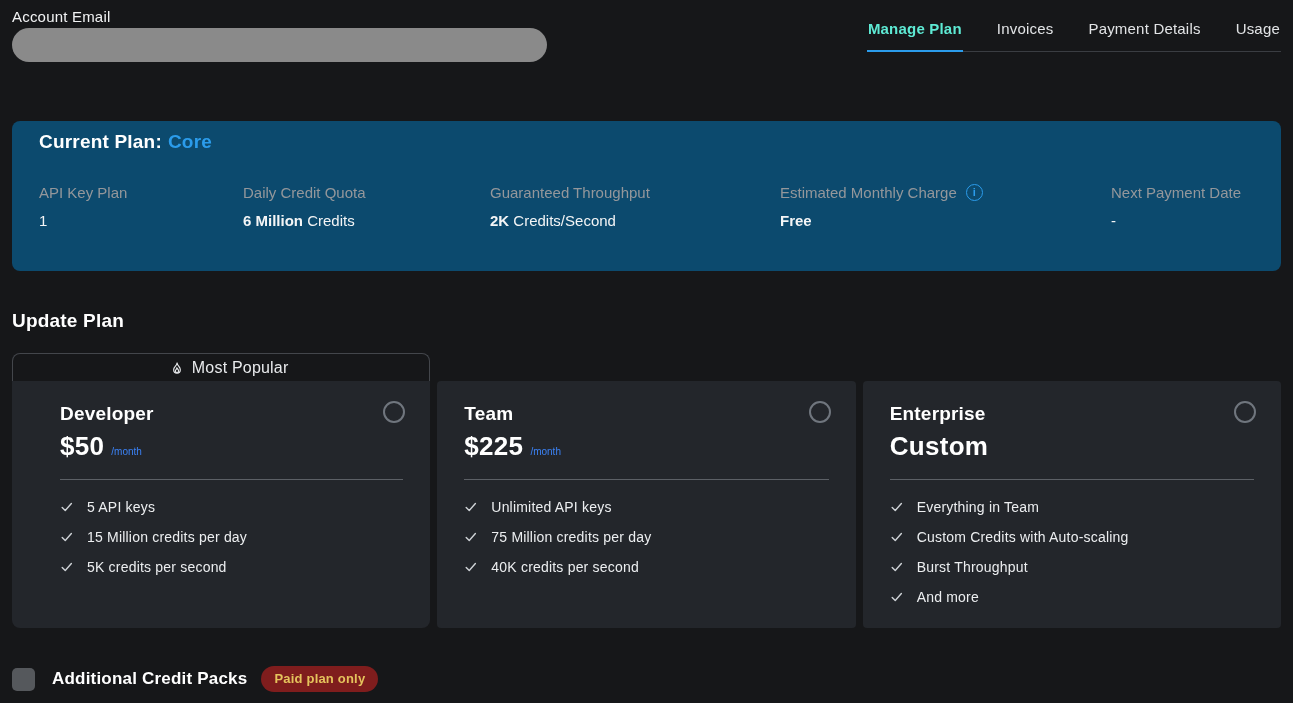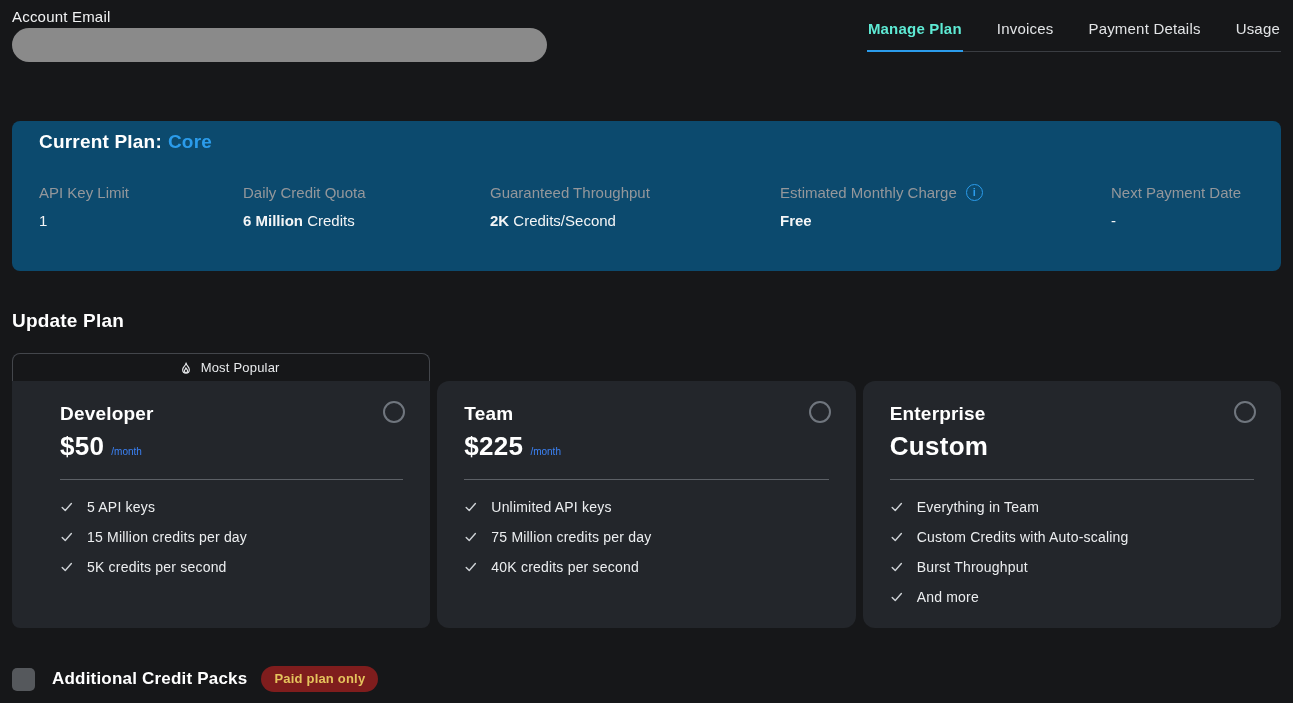--- a/index.html
+++ b/index.html
@@ -52,26 +52,26 @@
     cursor: pointer; flex: none;
   }
 
   
   .update-heading { margin-top: 39px; font-size: 19px; font-weight: 700; letter-spacing: .2px; }
   .plans-row { margin-top: 21px; display: flex; gap: 7px; }
   .plan-column { flex: 1; display: flex; flex-direction: column; }
   .popular-header {
     height: 28px; display: flex; align-items: center; justify-content: center; gap: 8px;
     border: 1px solid #43464b; border-bottom: none; border-radius: 8px 8px 0 0;
-    font-size: 13px; color: #e8eaec; letter-spacing: .2px; padding-left: 16px;
+    font-size: 16px; color: #e8eaec; letter-spacing: .2px; padding-left: 16px;
   }
   .header-spacer { height: 28px; }
   .plan-card {
     position: relative; height: 247px;
-    background: #23262b; border-radius: 12px;
+    background: #23262b; border-radius: 4px;
     padding: 22px 27px 0 27px; cursor: pointer;
   }
   .plan-column.first .plan-card { border-radius: 0 0 8px 8px; padding-left: 48px; }
   .plan-name { font-size: 19px; font-weight: 600; letter-spacing: .2px; }
   .plan-price-row { margin-top: 6px; display: flex; align-items: baseline; height: 32px; }
   .plan-price { font-size: 26px; font-weight: 700; letter-spacing: .3px; }
   .plan-period { font-size: 10px; color: #3b82f6; margin-left: 7px; }
   .plan-divider { margin-top: 16px; border: none; border-top: 1px solid #5c6066; }
   .plan-features { list-style: none; margin-top: 12px; }
   .plan-features li {
@@ -114,21 +114,21 @@
       <div class="tab">Usage</div>
     </div>
   </div>
 
   <div class="current-card">
     <div class="current-title">
       <span>Current Plan:</span><span class="plan-name">Core</span>
     </div>
     <div class="stats-grid">
       <div class="stat">
-        <div class="stat-label">API Key Limit</div>
+        <div class="stat-label">API Key Plan</div>
         <div class="stat-value"><strong></strong><span>1</span></div>
       </div>
       <div class="stat">
         <div class="stat-label">Daily Credit Quota</div>
         <div class="stat-value"><strong>6 Million</strong><span> Credits</span></div>
       </div>
       <div class="stat">
         <div class="stat-label">Guaranteed Throughput</div>
         <div class="stat-value"><strong>2K</strong><span> Credits/Second</span></div>
       </div>

